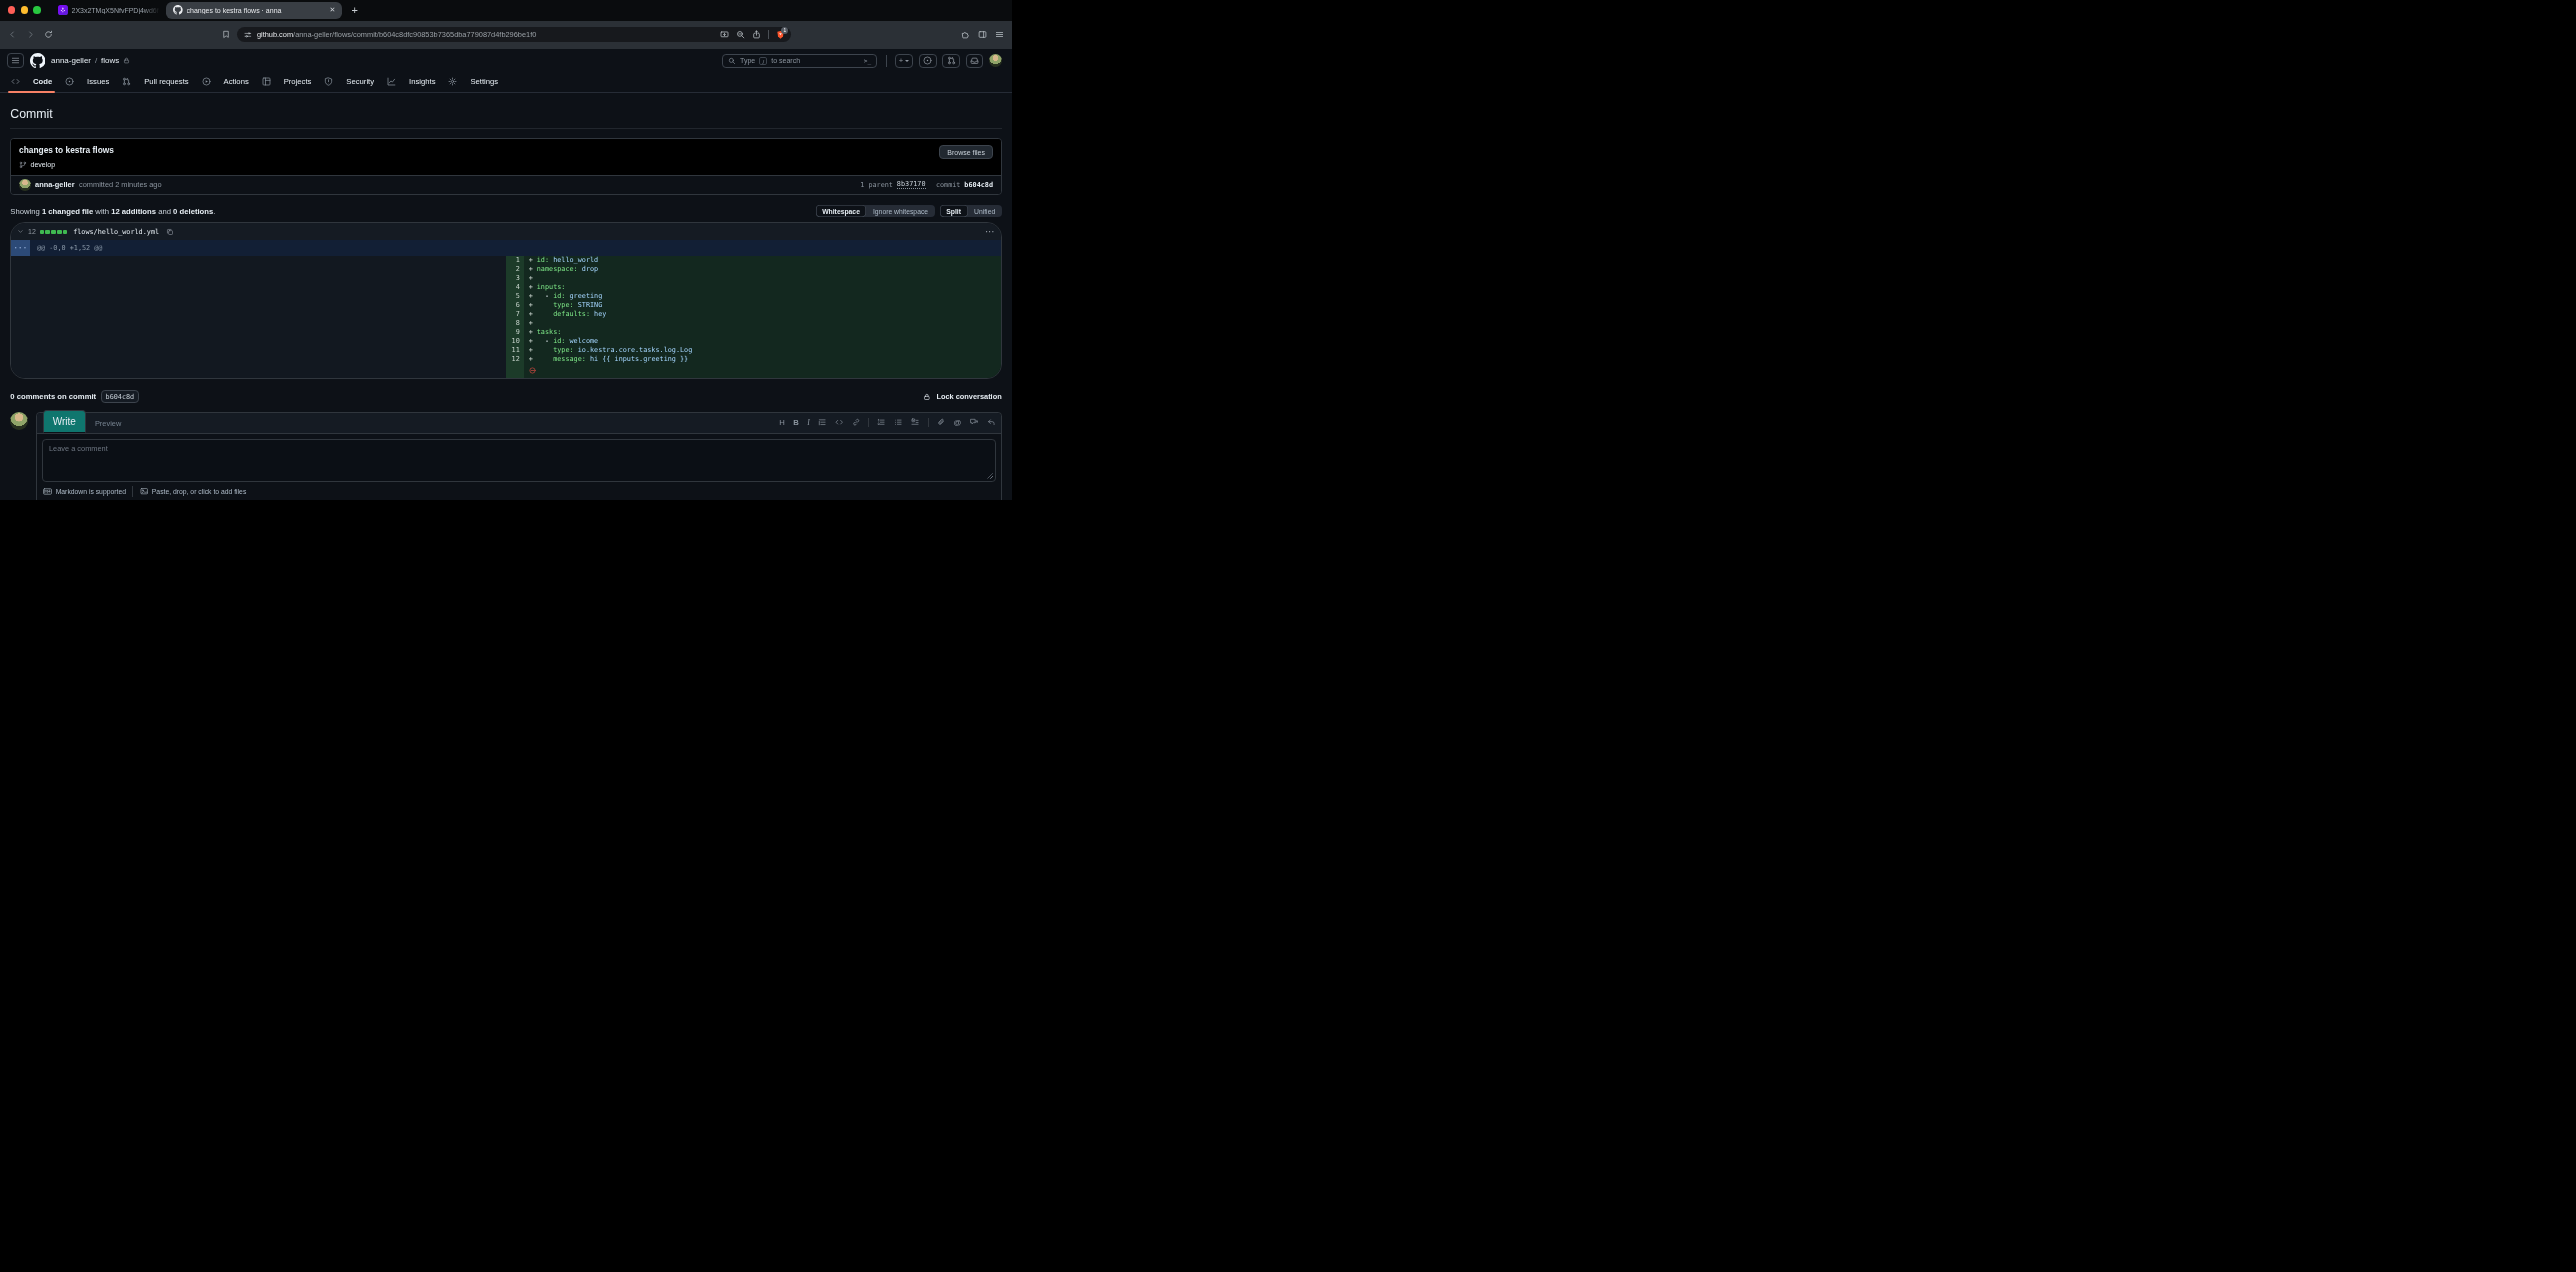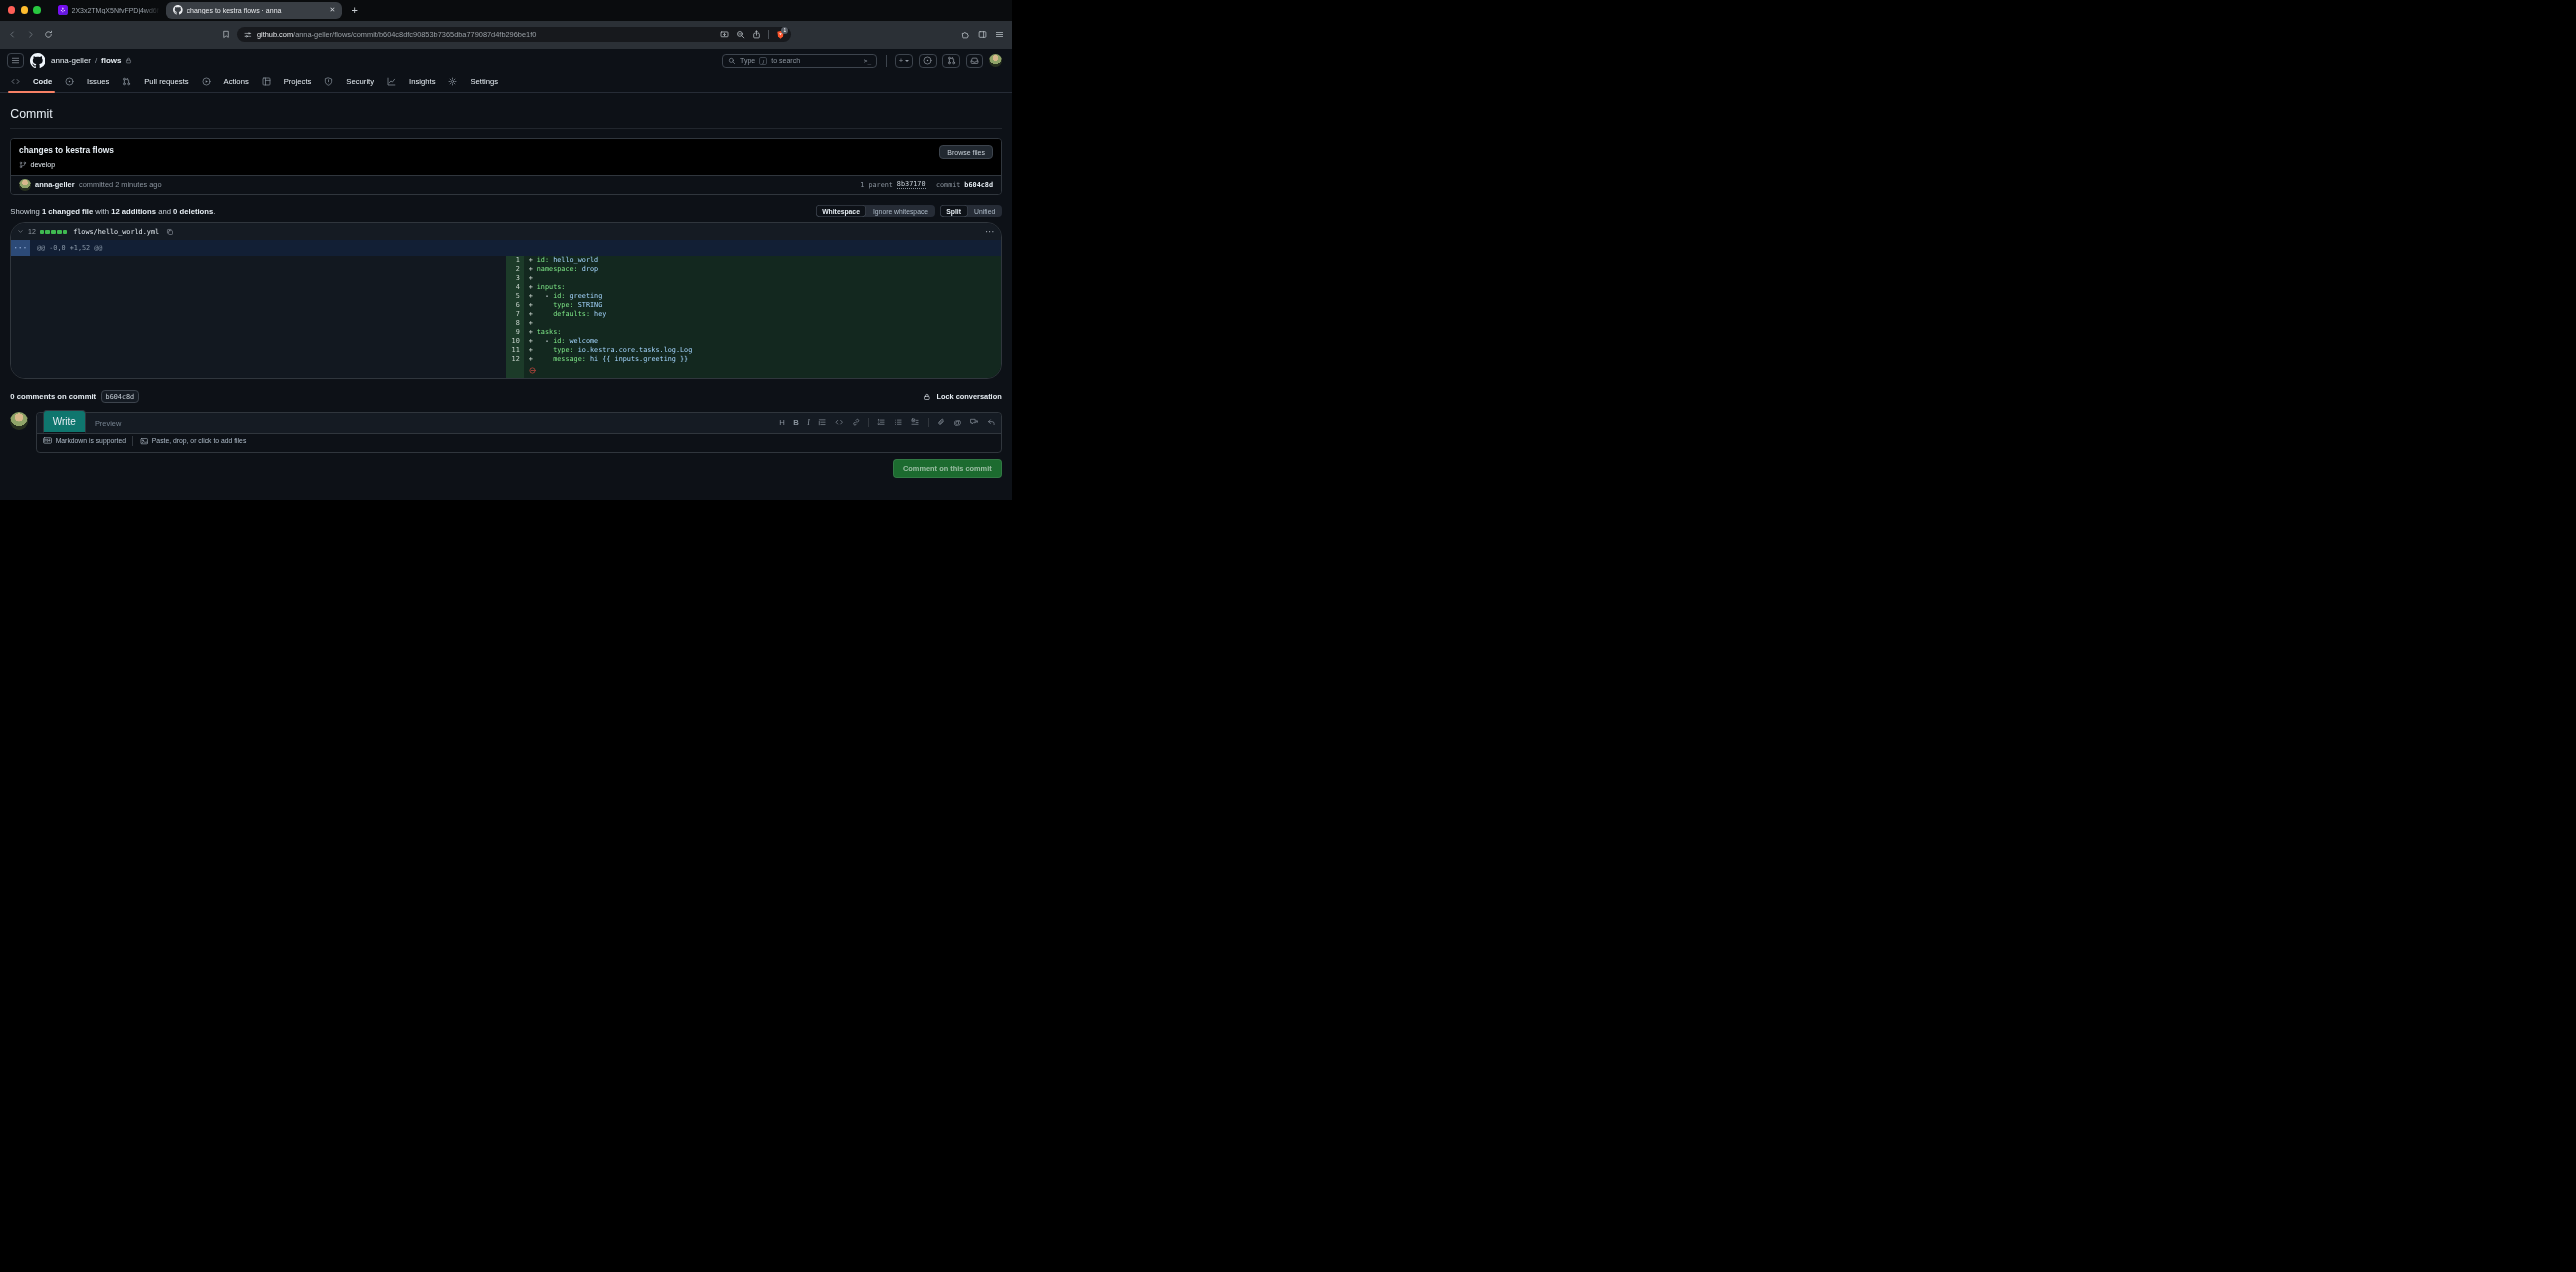--- a/index.html
+++ b/index.html
@@ -36,21 +36,21 @@
   .brave{position:relative}
   .badge{position:absolute;top:-2.6px;right:-3.9px;background:#545a63;color:#fff;font-size:4.8px;width:7px;height:7px;border-radius:50%;display:flex;align-items:center;justify-content:center}
   .toolbar-right{display:flex;align-items:center;gap:8.4px;color:#c3c9cf;margin-left:auto}
 
   
   .gh-row1{display:flex;align-items:center;gap:5.8px;padding:4.5px 10.3px 4.5px 6.5px}
   .hambtn{width:17.4px;height:15px;border:0.6px solid #3d444d;border-radius:3.9px;display:flex;align-items:center;justify-content:center;color:#9198a1}
   .gh-logo{color:#f0f6fc}
   .crumb{font-size:8px;color:#e6edf3;display:flex;gap:3.9px;align-items:center}
   .crumb .sep{color:#8b949e}
-  .crumb .repo{font-weight:700}
+  .crumb .repo{font-weight:400}
   .crumb .lk{color:#9198a1}
   .searchbox{margin-left:auto;width:155px;height:14px;border:0.6px solid #3d444d;border-radius:3.9px;display:flex;align-items:center;padding:0 5.2px;gap:3.9px;color:#8b949e;font-size:7px}
   .slashchip{border:0.6px solid #3d444d;border-radius:1.9px;padding:0 2.3px;font-size:6.1px;height:8.4px;line-height:7.7px}
   .sb-term{margin-left:auto;font-family:"DejaVu Sans Mono",monospace;font-size:6.1px;color:#8b949e}
   .hdr-sep{width:0.6px;height:11.6px;background:#3d444d;margin:0 2.6px}
   .icobtn{height:14px;border:0.6px solid #3d444d;border-radius:3.9px;display:flex;align-items:center;justify-content:center;color:#9198a1;padding:0 3.2px;gap:1.9px;font-size:7.7px}
   .caret{width:0;height:0;border-left:2.3px solid transparent;border-right:2.3px solid transparent;border-top:2.6px solid #9198a1}
   .avatar{border-radius:50%;background:radial-gradient(circle at 50% 30%,#d8b88c 0 26%,#8fa468 27% 55%,#27301f 56% 100%)}
   .avatar.sm{width:13px;height:13px}
   .avatar.xs{width:11.6px;height:11.6px}
@@ -614,20 +614,26 @@
                 </svg>
               </span>
             <span>
                 <svg class="ic" width="8.4" height="8.4" viewBox="0 0 16 16">
                   <path d="M6.5 3.5L3 7l3.5 3.5"></path>
                   <path d="M3 7h6.8A3.7 3.7 0 0 1 13.5 10.7v1.8"></path>
                 </svg>
               </span>
           </span>
         </div>
+        <div class="cf-body">
+          <div class="ta-wrap">
+            <textarea placeholder="Leave a comment" style=""></textarea>
+            <span class="grip"></span>
+          </div>
+        </div>
         <div class="cf-foot">
           <span class="foot-item">
             <span class="fic">
                 <svg class="ic" width="9" height="9" viewBox="0 0 16 16">
                   <rect x="1" y="3.2" width="14" height="9.6" rx="1.6"></rect>
                   <path d="M3.2 10.5V5.5L5.4 8l2.2-2.5v5"></path>
                   <path d="M11.2 5.5v3.4M9.6 7.4l1.6 1.7 1.6-1.7"></path>
                 </svg>
               </span>
             <span>Markdown is supported</span>

